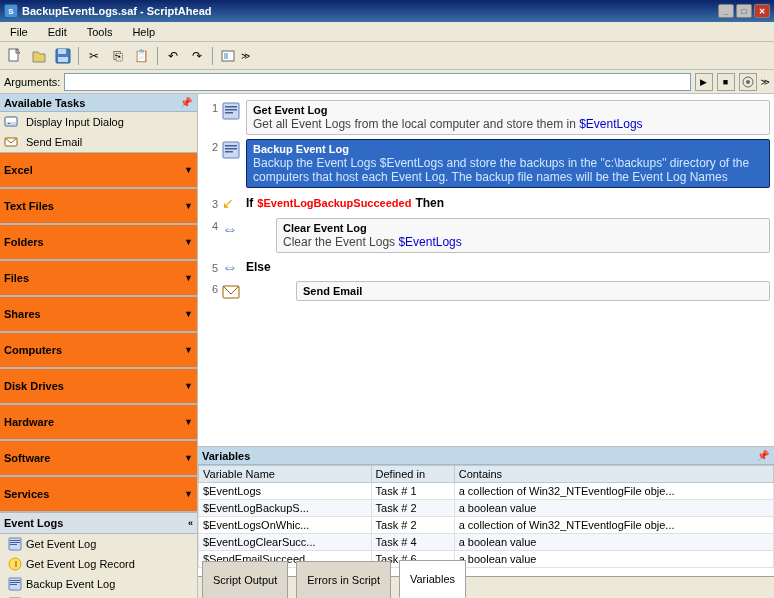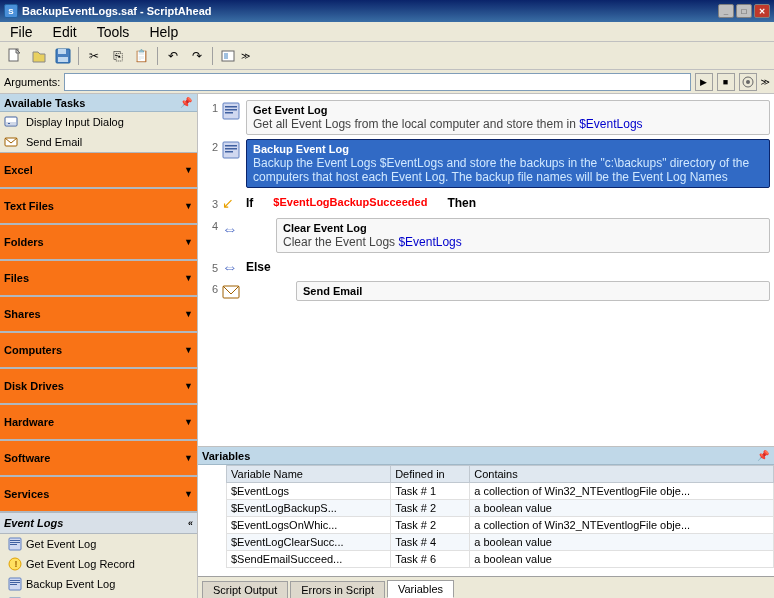--- a/index.html
+++ b/index.html
@@ -26,21 +26,21 @@
     
     .menu-bar {
       background: #ece9d8;
       height: 20px;
       display: flex;
       align-items: center;
       padding: 0 4px;
       border-bottom: 1px solid #c0c0c0;
       gap: 8px;
     }
-    .menu-item { font-size: 14px; padding: 2px 6px; cursor: pointer; }
+    .menu-item { font-size: 11px; padding: 2px 6px; cursor: pointer; }
 
     
     .toolbar {
       background: #ece9d8;
       height: 28px;
       display: flex;
       align-items: center;
       padding: 2px 4px;
       border-bottom: 1px solid #c0c0c0;
       gap: 2px;
@@ -142,21 +142,20 @@
       height: 22px;
       display: flex;
       align-items: center;
       padding: 0 4px;
       cursor: pointer;
       font-size: 11px;
       font-weight: bold;
       justify-content: space-between;
       border-top: 1px solid #b0b8c0;
       border-bottom: 1px solid #b0b8c0;
-      font-style: italic;
     }
     .event-log-item {
       display: flex;
       align-items: center;
       padding: 2px 8px;
       cursor: pointer;
       font-size: 11px;
       gap: 4px;
       height: 20px;
     }
@@ -212,21 +211,22 @@
     }
     .task-title { font-weight: bold; font-size: 11px; }
     .task-desc { font-size: 12px; color: #444; margin-top: 1px; }
     .task-box.selected .task-desc { color: #d0e8ff; }
     
     a.var-link { color: #0000cc; text-decoration: none; }
 
     
     .if-row {
       display: flex;
-      gap: 20px;
+      align-items: center;
+      gap: 4px;
       font-size: 11px;
       padding: 4px 0;
     }
     .if-keyword { font-weight: bold; font-size: 12px; }
     .var-red { color: red; font-weight: bold; }
 
     
     .nested-task { margin-left: 30px; }
     .else-row { font-weight: bold; font-size: 12px; padding: 4px 0; }
     .double-nested { margin-left: 50px; }
@@ -245,21 +245,20 @@
       align-items: center;
       padding: 0 4px;
       font-size: 11px;
       font-weight: bold;
       justify-content: space-between;
       border-bottom: 1px solid #a0b8c8;
     }
     .var-table {
       flex: 1;
       overflow-y: auto;
-      margin-left: 28px;
     }
     table {
       width: 100%;
       border-collapse: collapse;
       font-size: 11px;
     }
     th {
       background: #e0e8f0;
       border: 1px solid #c0c8d0;
       padding: 2px 4px;
@@ -278,27 +277,27 @@
     
     .bottom-tabs {
       height: 22px;
       background: #ece9d8;
       border-top: 1px solid #a0a0a0;
       display: flex;
       align-items: flex-end;
       padding: 0 4px;
     }
     .tab {
-      padding: 2px 10px;
+      padding: 12px 10px;
       background: #ddd8cc;
       border: 1px solid #a0a0a0;
       border-bottom: none;
       cursor: pointer;
       font-size: 11px;
-      margin-right: 2px;
+      margin-right: 8px;
     }
     .tab.active {
       background: white;
       border-bottom: 1px solid white;
     }
 
     
     ::-webkit-scrollbar { width: 14px; height: 14px; }
     ::-webkit-scrollbar-track { background: #f0f0f0; }
     ::-webkit-scrollbar-thumb { background: #c0c0c0; border: 1px solid #a0a0a0; }

